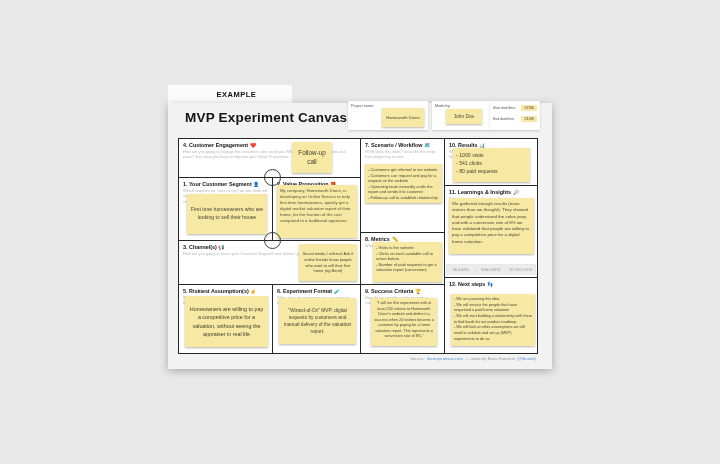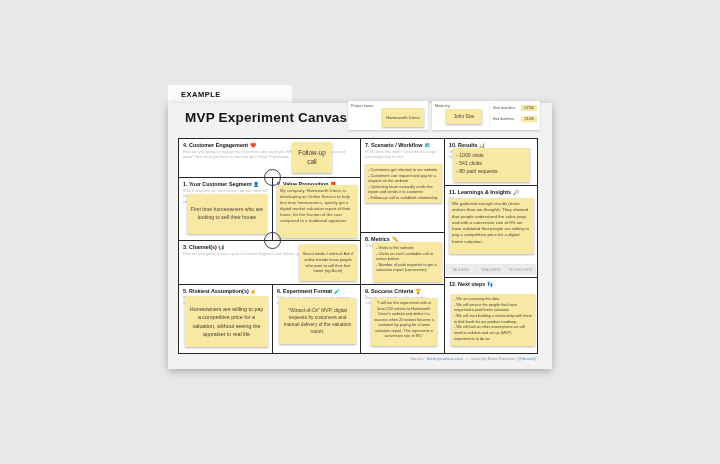--- a/index.html
+++ b/index.html
@@ -2,21 +2,21 @@
 <html><head>
 <meta charset="utf-8">
 <style>
   html,body{margin:0;padding:0;}
   body{font-family:"Liberation Sans",sans-serif;background:#dfdfdf;}
   .stage{position:relative;width:720px;height:464px;background:#e8e8e8;overflow:hidden;}
 
   
   .tab{position:absolute;left:168px;top:85px;width:124px;height:18px;background:#fbfbfb;
        display:flex;align-items:center;padding-left:13px;box-sizing:border-box;
-       font-size:7.5px;font-weight:bold;letter-spacing:.5px;color:#111;}
+       font-size:7.5px;font-weight:bold;letter-spacing:.5px;color:#111;justify-content:center;}
 
   
   .doc{position:absolute;left:168px;top:103px;width:384px;height:266px;background:#f2f2f2;
        box-shadow:0 2px 8px rgba(0,0,0,.28);}
   .doc-title{position:absolute;left:17px;top:7px;font-size:13.5px;font-weight:bold;color:#141414;letter-spacing:.2px;}
 
   
   .field-card{position:absolute;background:#ffffff;box-shadow:0 1px 2px rgba(0,0,0,.18);box-sizing:border-box;}
   .fc-project{left:180px;top:-2px;width:80px;height:29px;}
   .fc-madeby{left:264px;top:-2px;width:58px;height:29px;}

